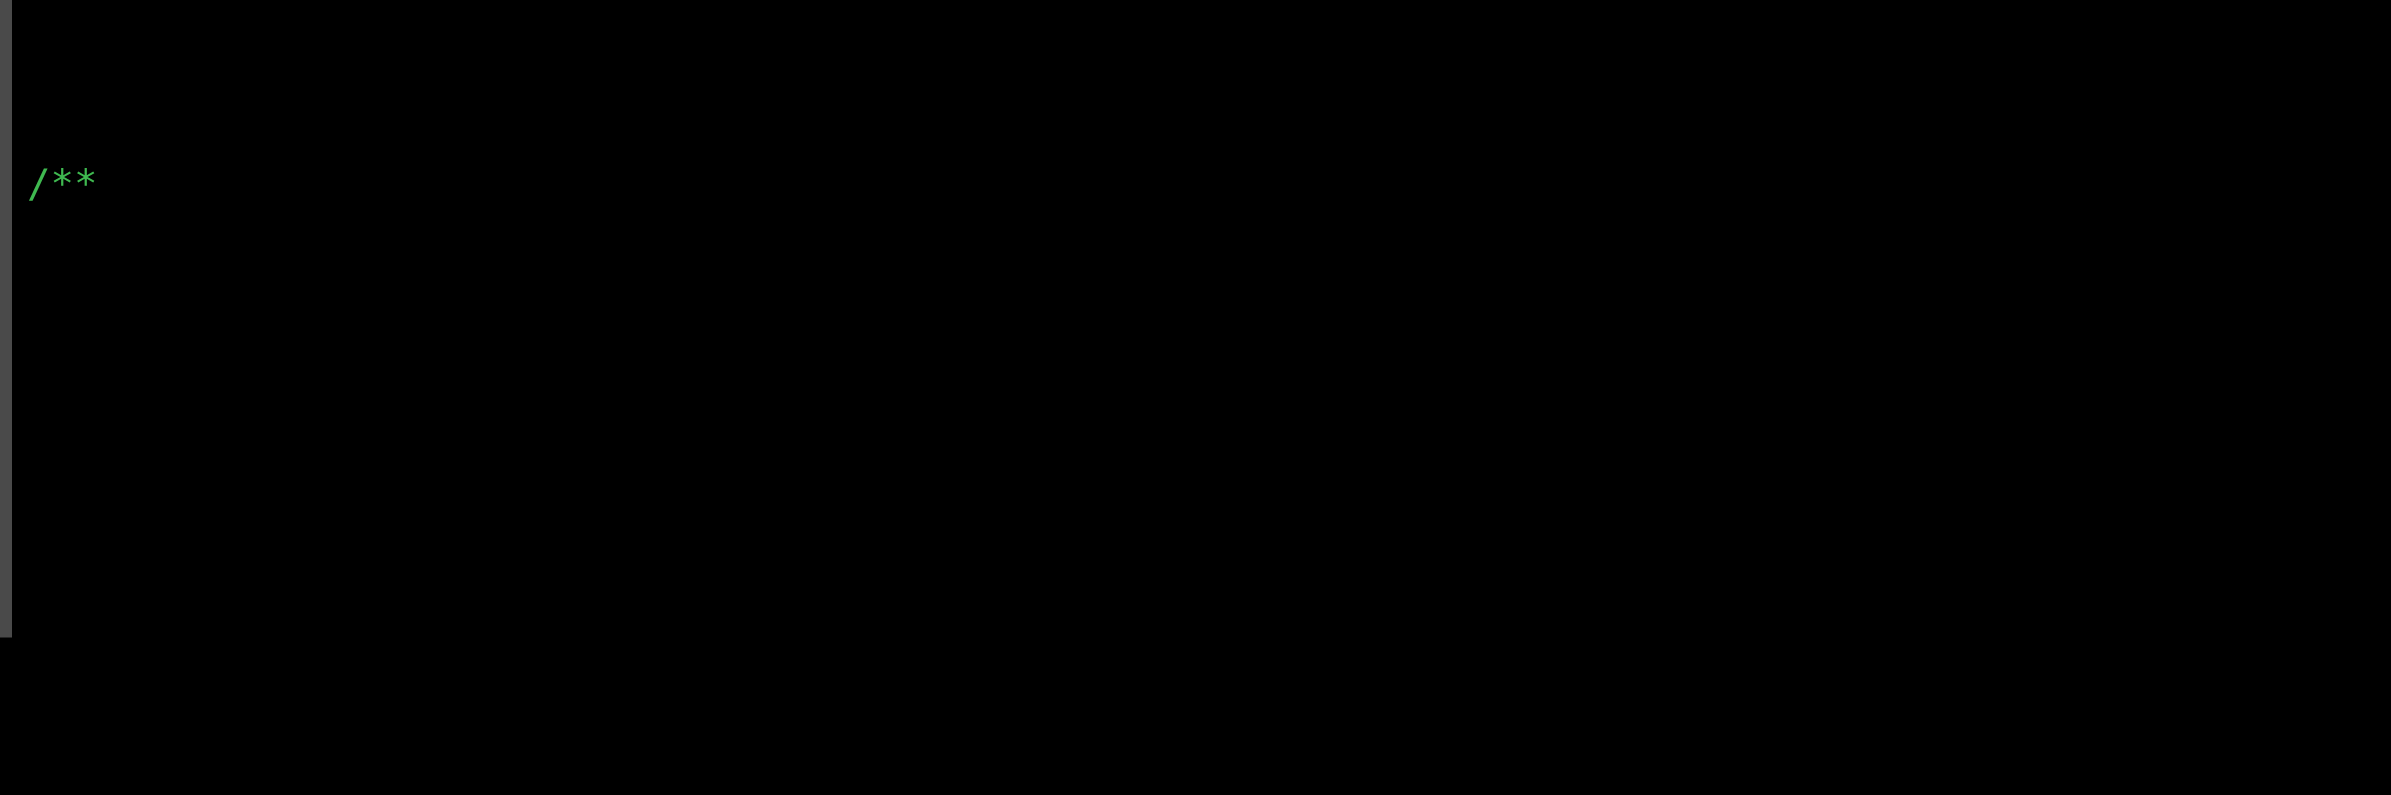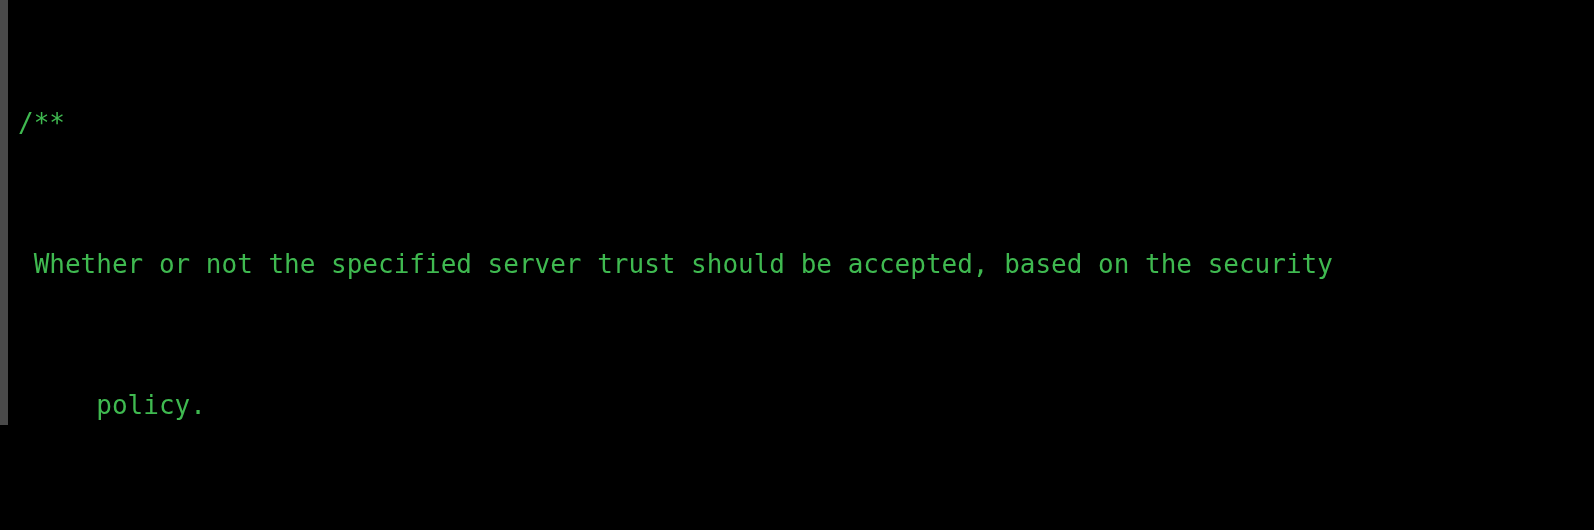--- a/index.html
+++ b/index.html
@@ -57,23 +57,21 @@
 <body>
 
 <div id="code-viewer">
 
   <div id="gutter-strip"></div>
 
   <div id="code-block">
 
     <span class="code-line"><span class="tok-comment">/**</span></span>
 
-    <span class="code-line"><span class="tok-comment"> Whether or not the specified server trust should be accepted, based on the security</span></span>
 
-    <span class="code-line"><span class="tok-comment">     policy.</span></span>
 
     <span class="code-line"></span>
 
     
 
     
 
     
 
     

